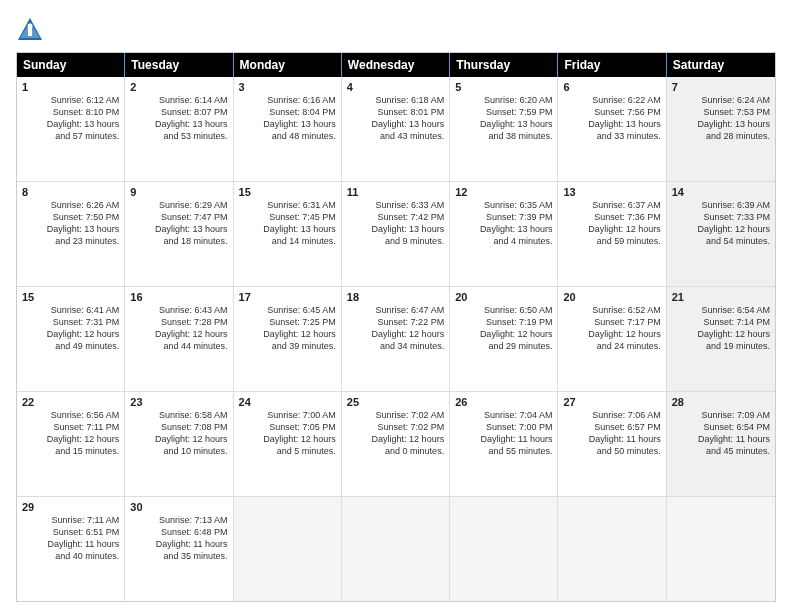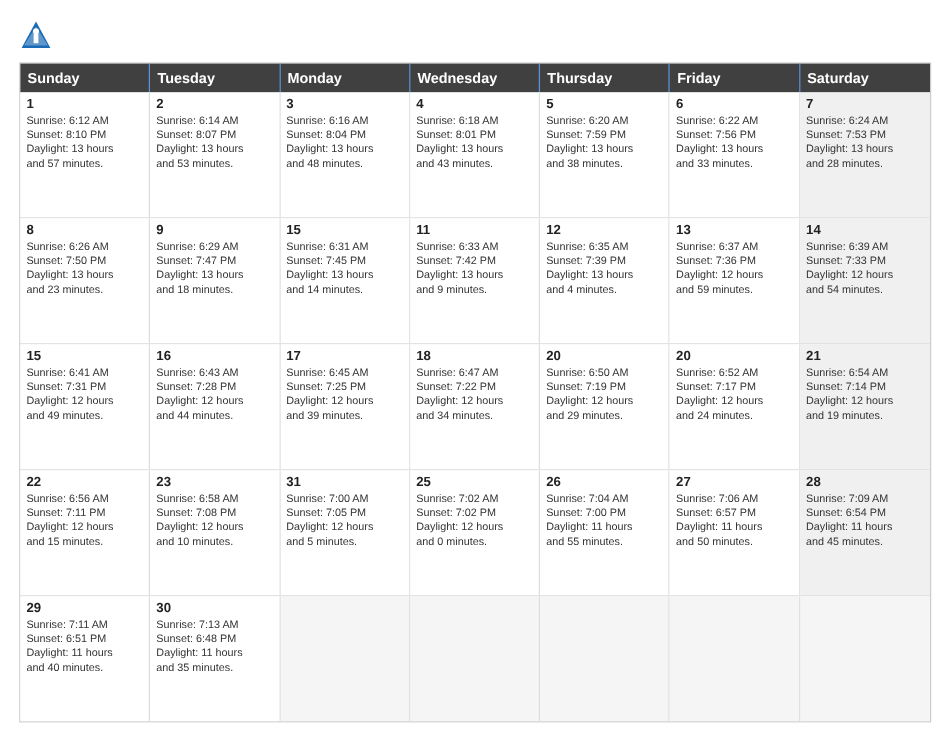--- a/index.html
+++ b/index.html
@@ -63,21 +63,21 @@
     }
     .calendar {
       flex: 1;
       display: flex;
       flex-direction: column;
       border: 1px solid #ccc;
     }
     .cal-header {
       display: grid;
       grid-template-columns: repeat(7, 1fr);
-      background: #404040;
+      background: #000000;
     }
     .cal-header-cell {
       color: #fff;
       font-size: 12px;
       font-weight: bold;
       padding: 5px 6px;
       border-right: 1px solid #5a95d9;
       text-align: left;
     }
     .cal-header-cell:last-child { border-right: none; }
@@ -110,20 +110,21 @@
       font-size: 11px;
       font-weight: bold;
       color: #222;
       display: block;
       margin-bottom: 1px;
     }
     .cell-text {
       font-size: 9px;
       line-height: 1.35;
       color: #333;
+      text-align: right;
     }
   </style>
 </head>
 <body>
 
 <div class="page">
   <div class="header">
     <div class="logo">
       <svg class="logo-icon" viewBox="0 0 28 28">
         <polygon points="14,2 26,24 2,24" fill="#1a6ab5"></polygon>
@@ -246,21 +247,21 @@
         <div class="cal-row">
           <div class="cal-cell">
             <span class="day-number">22</span>
             <div class="cell-text">Sunrise: 6:56 AM<br>Sunset: 7:11 PM<br>Daylight: 12 hours<br>and 15 minutes.</div>
           </div>
           <div class="cal-cell">
             <span class="day-number">23</span>
             <div class="cell-text">Sunrise: 6:58 AM<br>Sunset: 7:08 PM<br>Daylight: 12 hours<br>and 10 minutes.</div>
           </div>
           <div class="cal-cell">
-            <span class="day-number">31</span>
+            <span class="day-number">24</span>
             <div class="cell-text">Sunrise: 7:00 AM<br>Sunset: 7:05 PM<br>Daylight: 12 hours<br>and 5 minutes.</div>
           </div>
           <div class="cal-cell">
             <span class="day-number">25</span>
             <div class="cell-text">Sunrise: 7:02 AM<br>Sunset: 7:02 PM<br>Daylight: 12 hours<br>and 0 minutes.</div>
           </div>
           <div class="cal-cell">
             <span class="day-number">26</span>
             <div class="cell-text">Sunrise: 7:04 AM<br>Sunset: 7:00 PM<br>Daylight: 11 hours<br>and 55 minutes.</div>
           </div>

